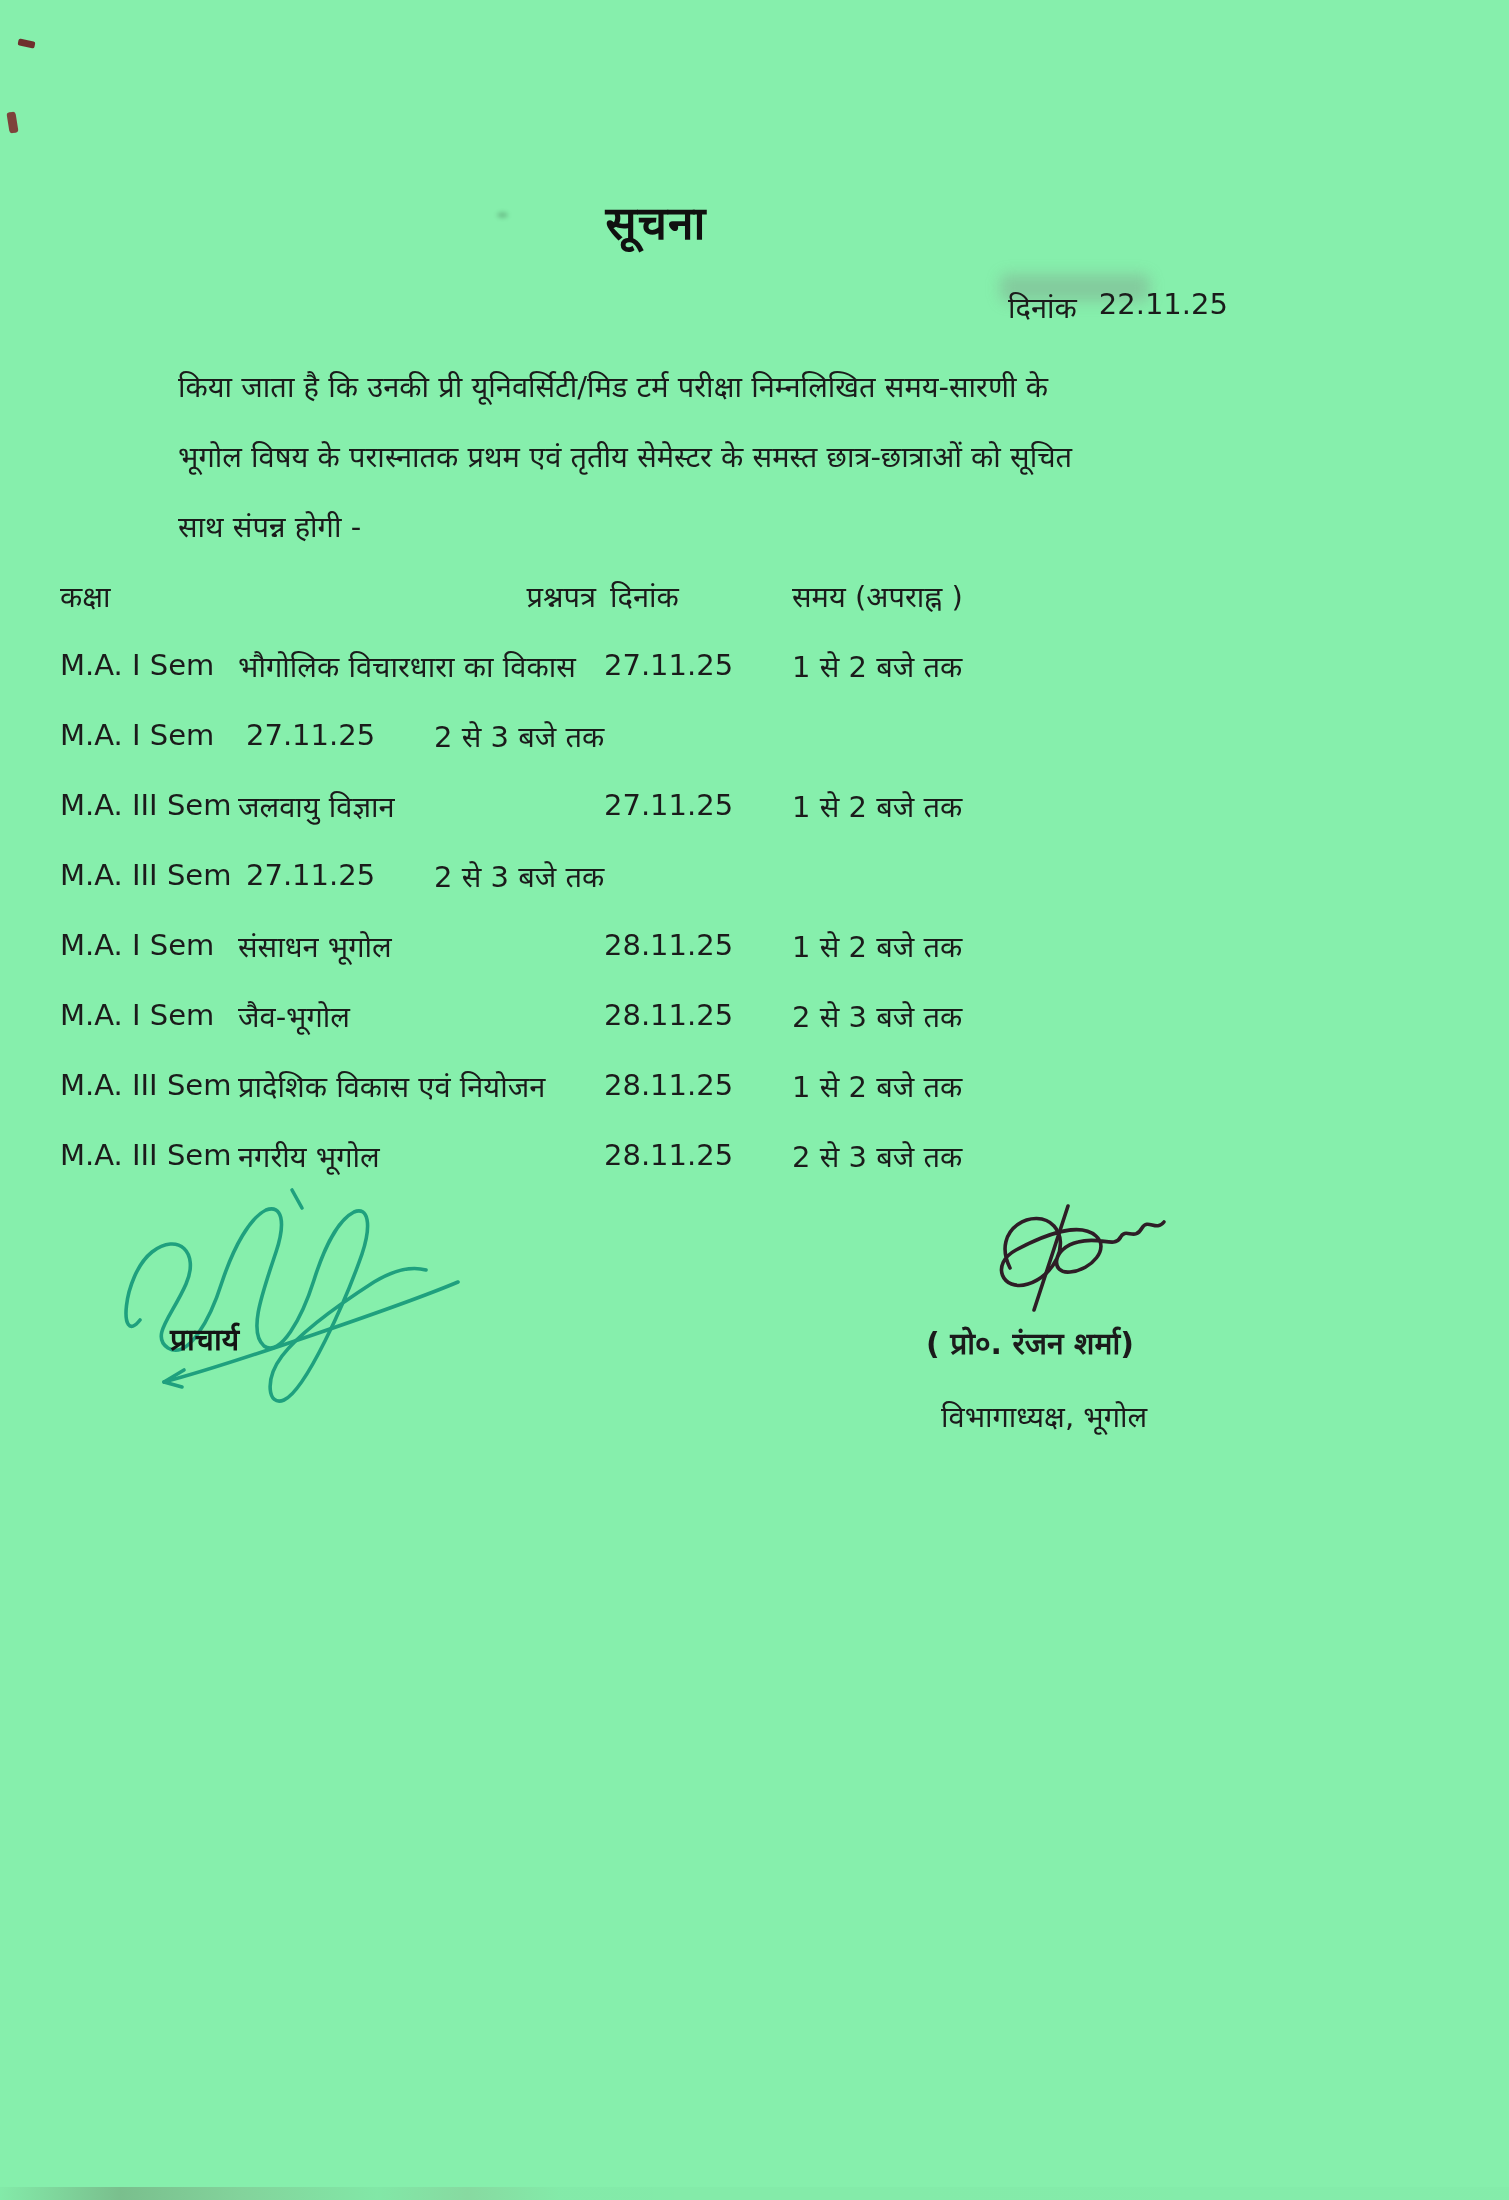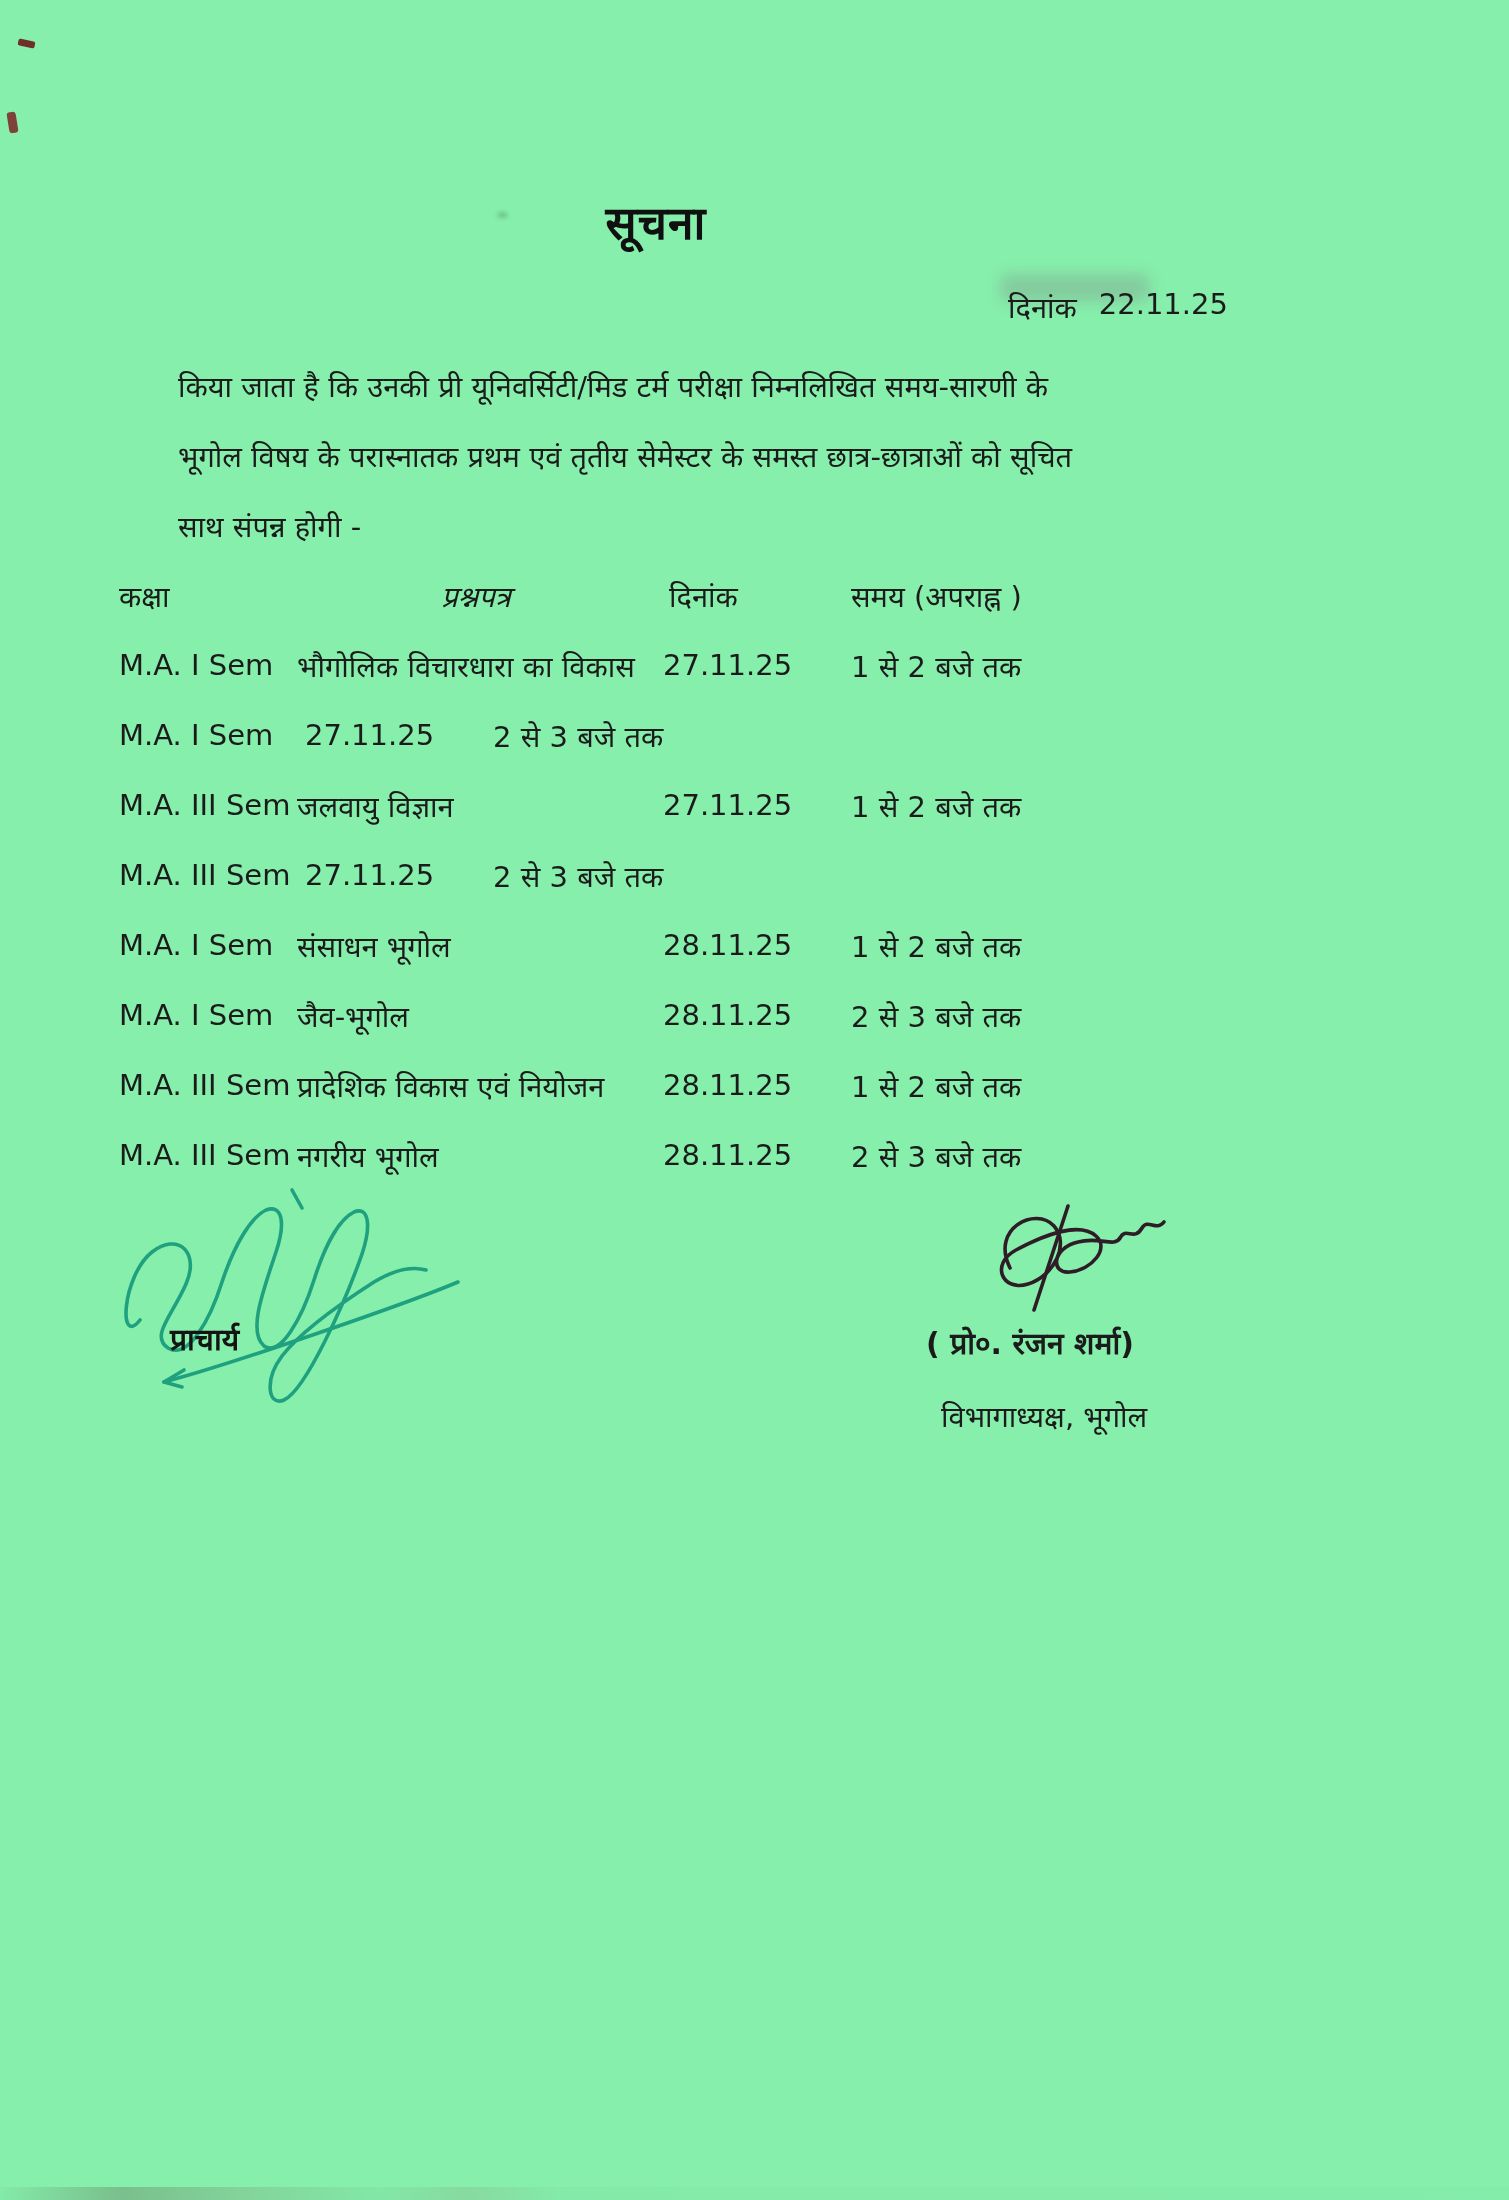--- a/index.html
+++ b/index.html
@@ -19,25 +19,25 @@
   }
   .date-smudge {
     position:absolute; top:274px; left:1000px; width:150px; height:28px;
     background:rgba(125,125,125,0.30); filter:blur(7px); border-radius:8px;
   }
   .body-text { position:absolute; top:352px; left:178px; width:1100px; font-size:29px; }
   .body-line { height:70px; line-height:70px; white-space:nowrap; }
 
   .schedule { position:absolute; top:560px; left:0; width:1509px; }
   .trow { display:flex; align-items:center; height:70px; font-size:29px; white-space:nowrap; }
-  .c1 { margin-left:119px; width:178px; }
+  .c1 { margin-left:60px; width:178px; }
   .c2 { width:358px; }
   .c3 { width:196px; box-sizing:border-box; padding-left:8px; }
   .c4 { width:600px; }
-  .thead .c2 { text-align:center;font-style:italic; }
+  .thead .c2 { text-align:right; }
   .thead .c3 { padding-left:14px; }
 
   .sig-principal { position:absolute; left:106px; top:1170px; }
   .principal-label { position:absolute; left:170px; top:1318px; font-size:30px; font-weight:600; color:#141414; }
   .sig-hod { position:absolute; left:950px; top:1198px; }
   .hod-name { position:absolute; left:926px; top:1322px; font-size:30px; font-weight:bold; white-space:nowrap; }
   .hod-designation { position:absolute; left:941px; top:1396px; font-size:29px; white-space:nowrap; }
 
   .scan-mark-1 { position:absolute; left:18px; top:40px; width:17px; height:7px;
     background:#6d1a1f; border-radius:2px; transform:rotate(12deg); opacity:.9; }

